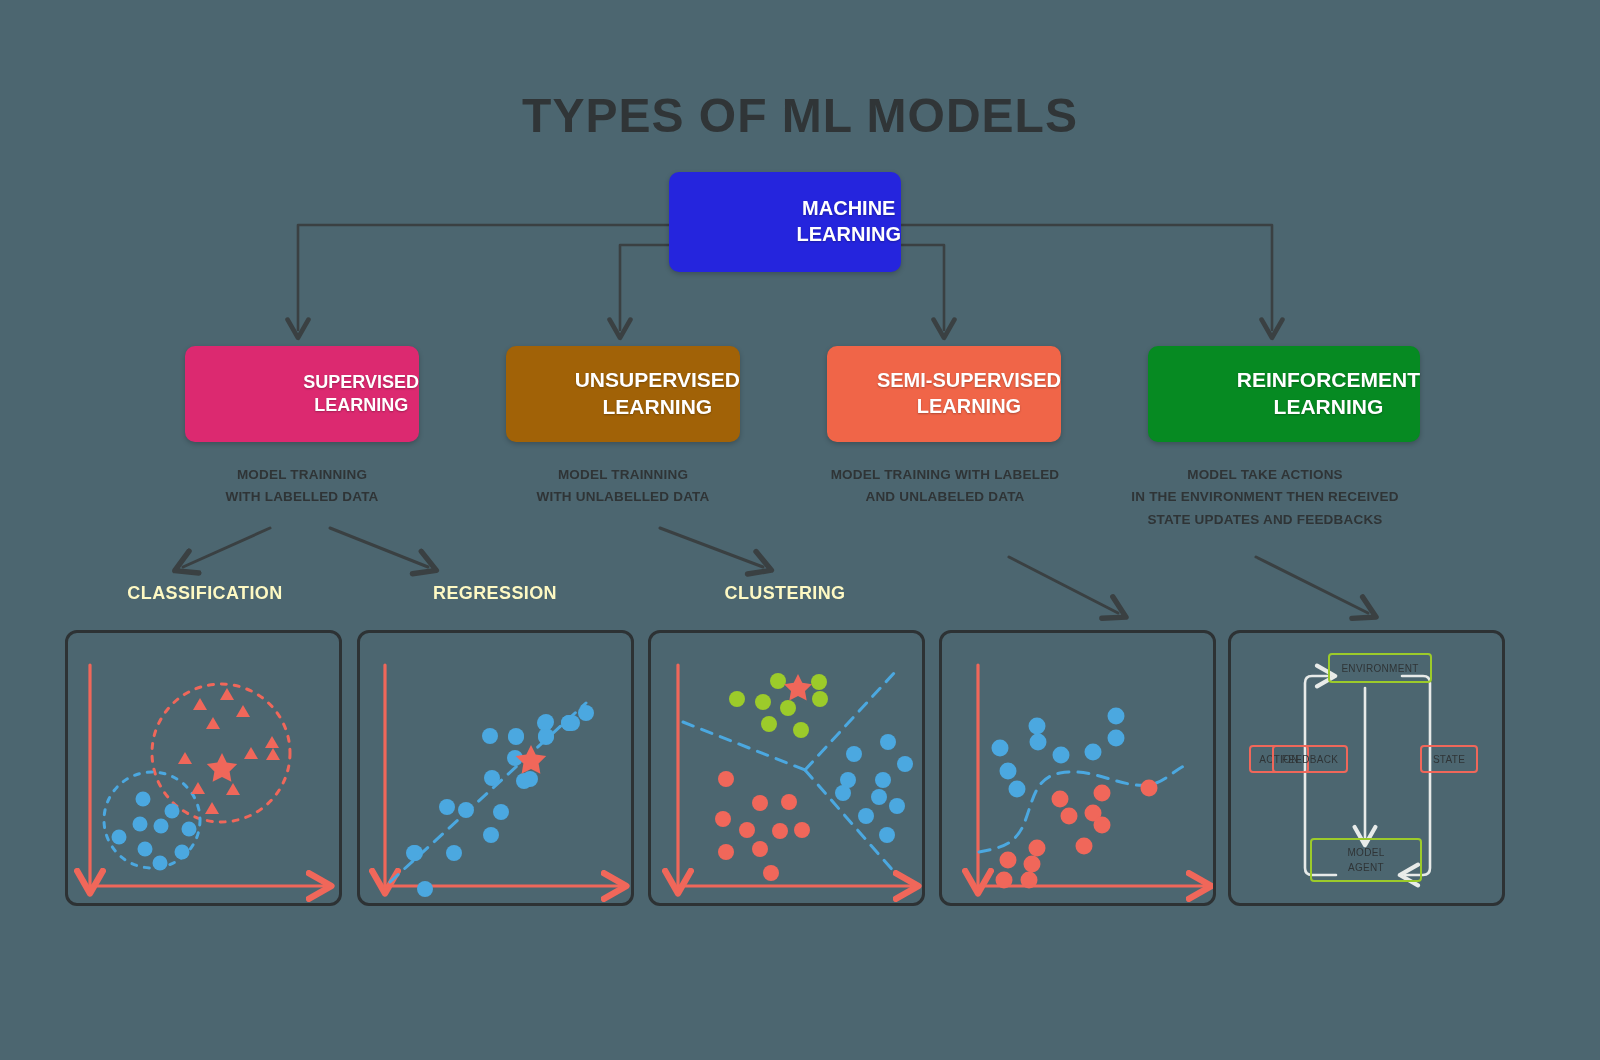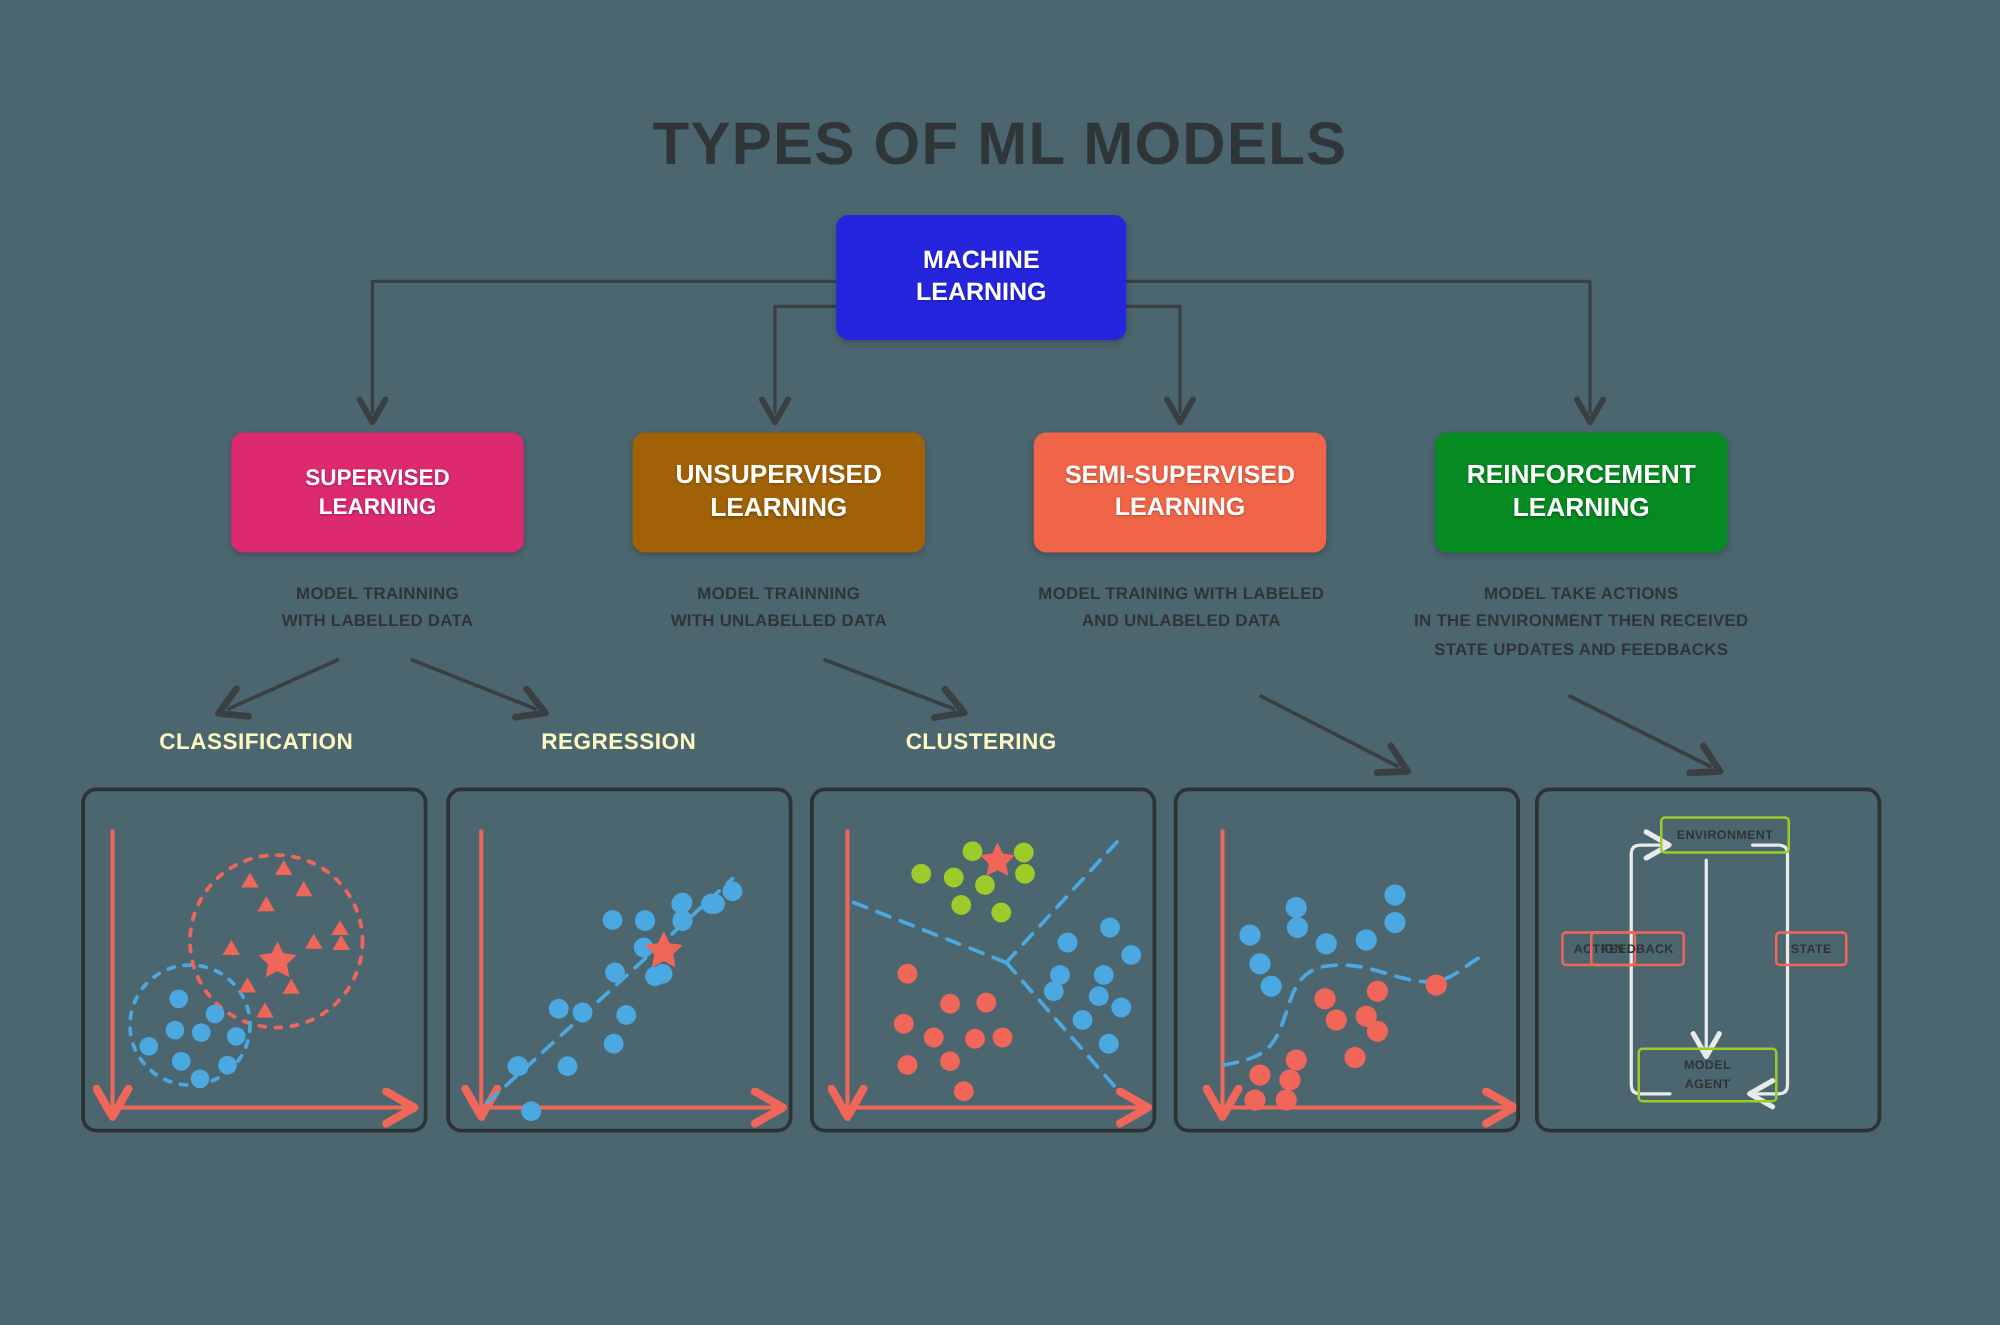--- a/index.html
+++ b/index.html
@@ -13,31 +13,31 @@
   #stage{position:absolute;left:0;top:0;width:1600px;height:1060px;}
   svg.layer{position:absolute;left:0;top:0;width:1600px;height:1060px;pointer-events:none;}
 
   .title{
     position:absolute;left:0;top:88px;width:1600px;text-align:center;
     font-size:48px;font-weight:bold;letter-spacing:1px;color:#303537;
   }
 
   .node{
     position:absolute;border-radius:10px;
-    display:flex;align-items:center;justify-content:center;
+    display:flex;align-items:center;justify-content:flex-end;
     text-align:center;color:#ffffff;font-weight:bold;
     line-height:1.28;
     box-shadow:0 2px 5px rgba(0,0,0,0.22);
     text-shadow:0 1px 2px rgba(0,0,0,0.28);
   }
   #ml-node{left:669px;top:172px;width:232px;height:100px;font-size:20px;background:#2525dd;}
   #cat-sup{left:185px;top:346px;width:234px;height:96px;font-size:18px;background:#dc2970;}
   #cat-unsup{left:506px;top:346px;width:234px;height:96px;font-size:21px;background:#a16207;}
   #cat-semi{left:827px;top:346px;width:234px;height:96px;font-size:20px;background:#f06548;}
-  #cat-rl{left:1148px;top:346px;width:234px;height:96px;font-size:21px;background:#068a22;}
+  #cat-rl{left:1148px;top:346px;width:234px;height:96px;font-size:21px;background:#068a22;padding-left:38px;}
 
   .desc{
     position:absolute;text-align:center;color:#2f3436;
     font-size:13.5px;font-weight:bold;line-height:1.65;letter-spacing:.2px;
   }
   #desc-sup{left:160px;top:464px;width:284px;}
   #desc-unsup{left:481px;top:464px;width:284px;}
   #desc-semi{left:790px;top:464px;width:310px;}
   #desc-rl{left:1120px;top:464px;width:290px;}
 
@@ -55,21 +55,21 @@
   }
   #panel-1{left:65px;}
   #panel-2{left:357px;}
   #panel-3{left:648px;}
   #panel-4{left:939px;}
   #panel-5{left:1228px;}
 
   .rlbox{
     position:absolute;border-radius:4px;box-sizing:border-box;
     display:flex;align-items:center;justify-content:center;text-align:center;
-    color:#2f3436;font-weight:bold;font-size:10px;line-height:1.5;
+    color:#2f3436;font-weight:normal;font-size:10px;line-height:1.5;
     letter-spacing:.3px;
   }
   .rl-green{border:2px solid #9ccb2a;}
   .rl-red{border:2px solid #f0675a;}
 </style>
 </head>
 <body>
 
 <div id="stage">
 

